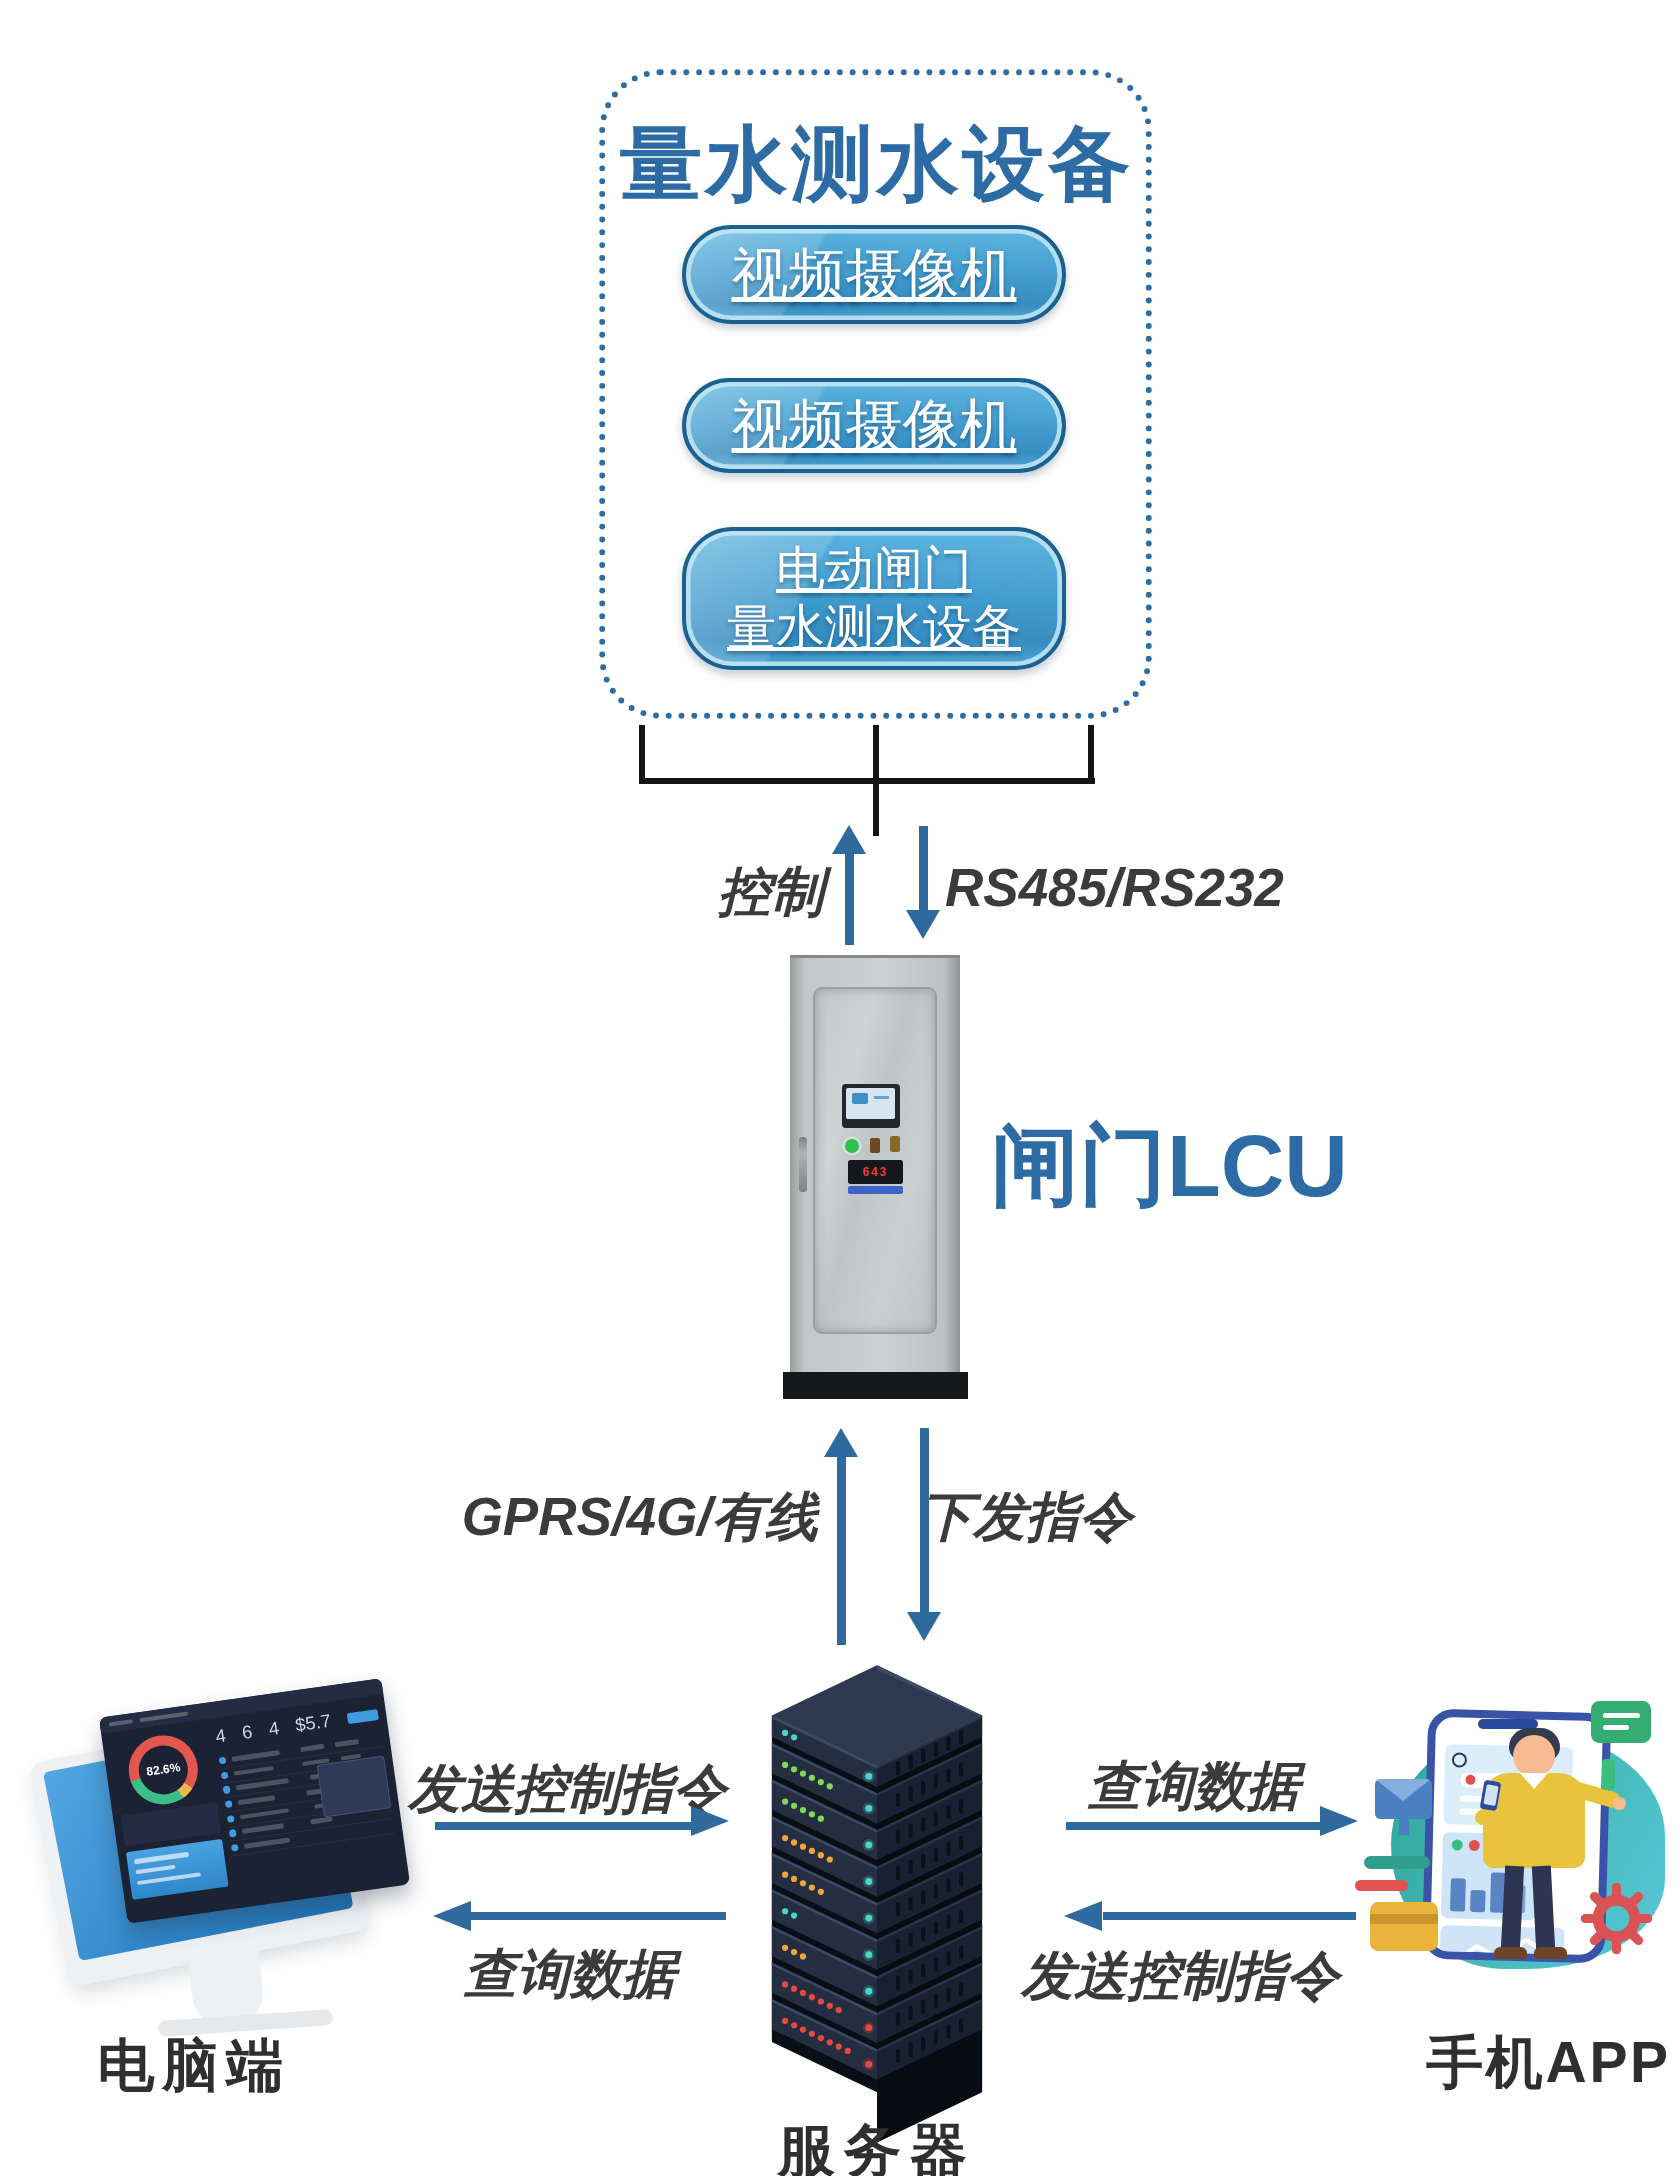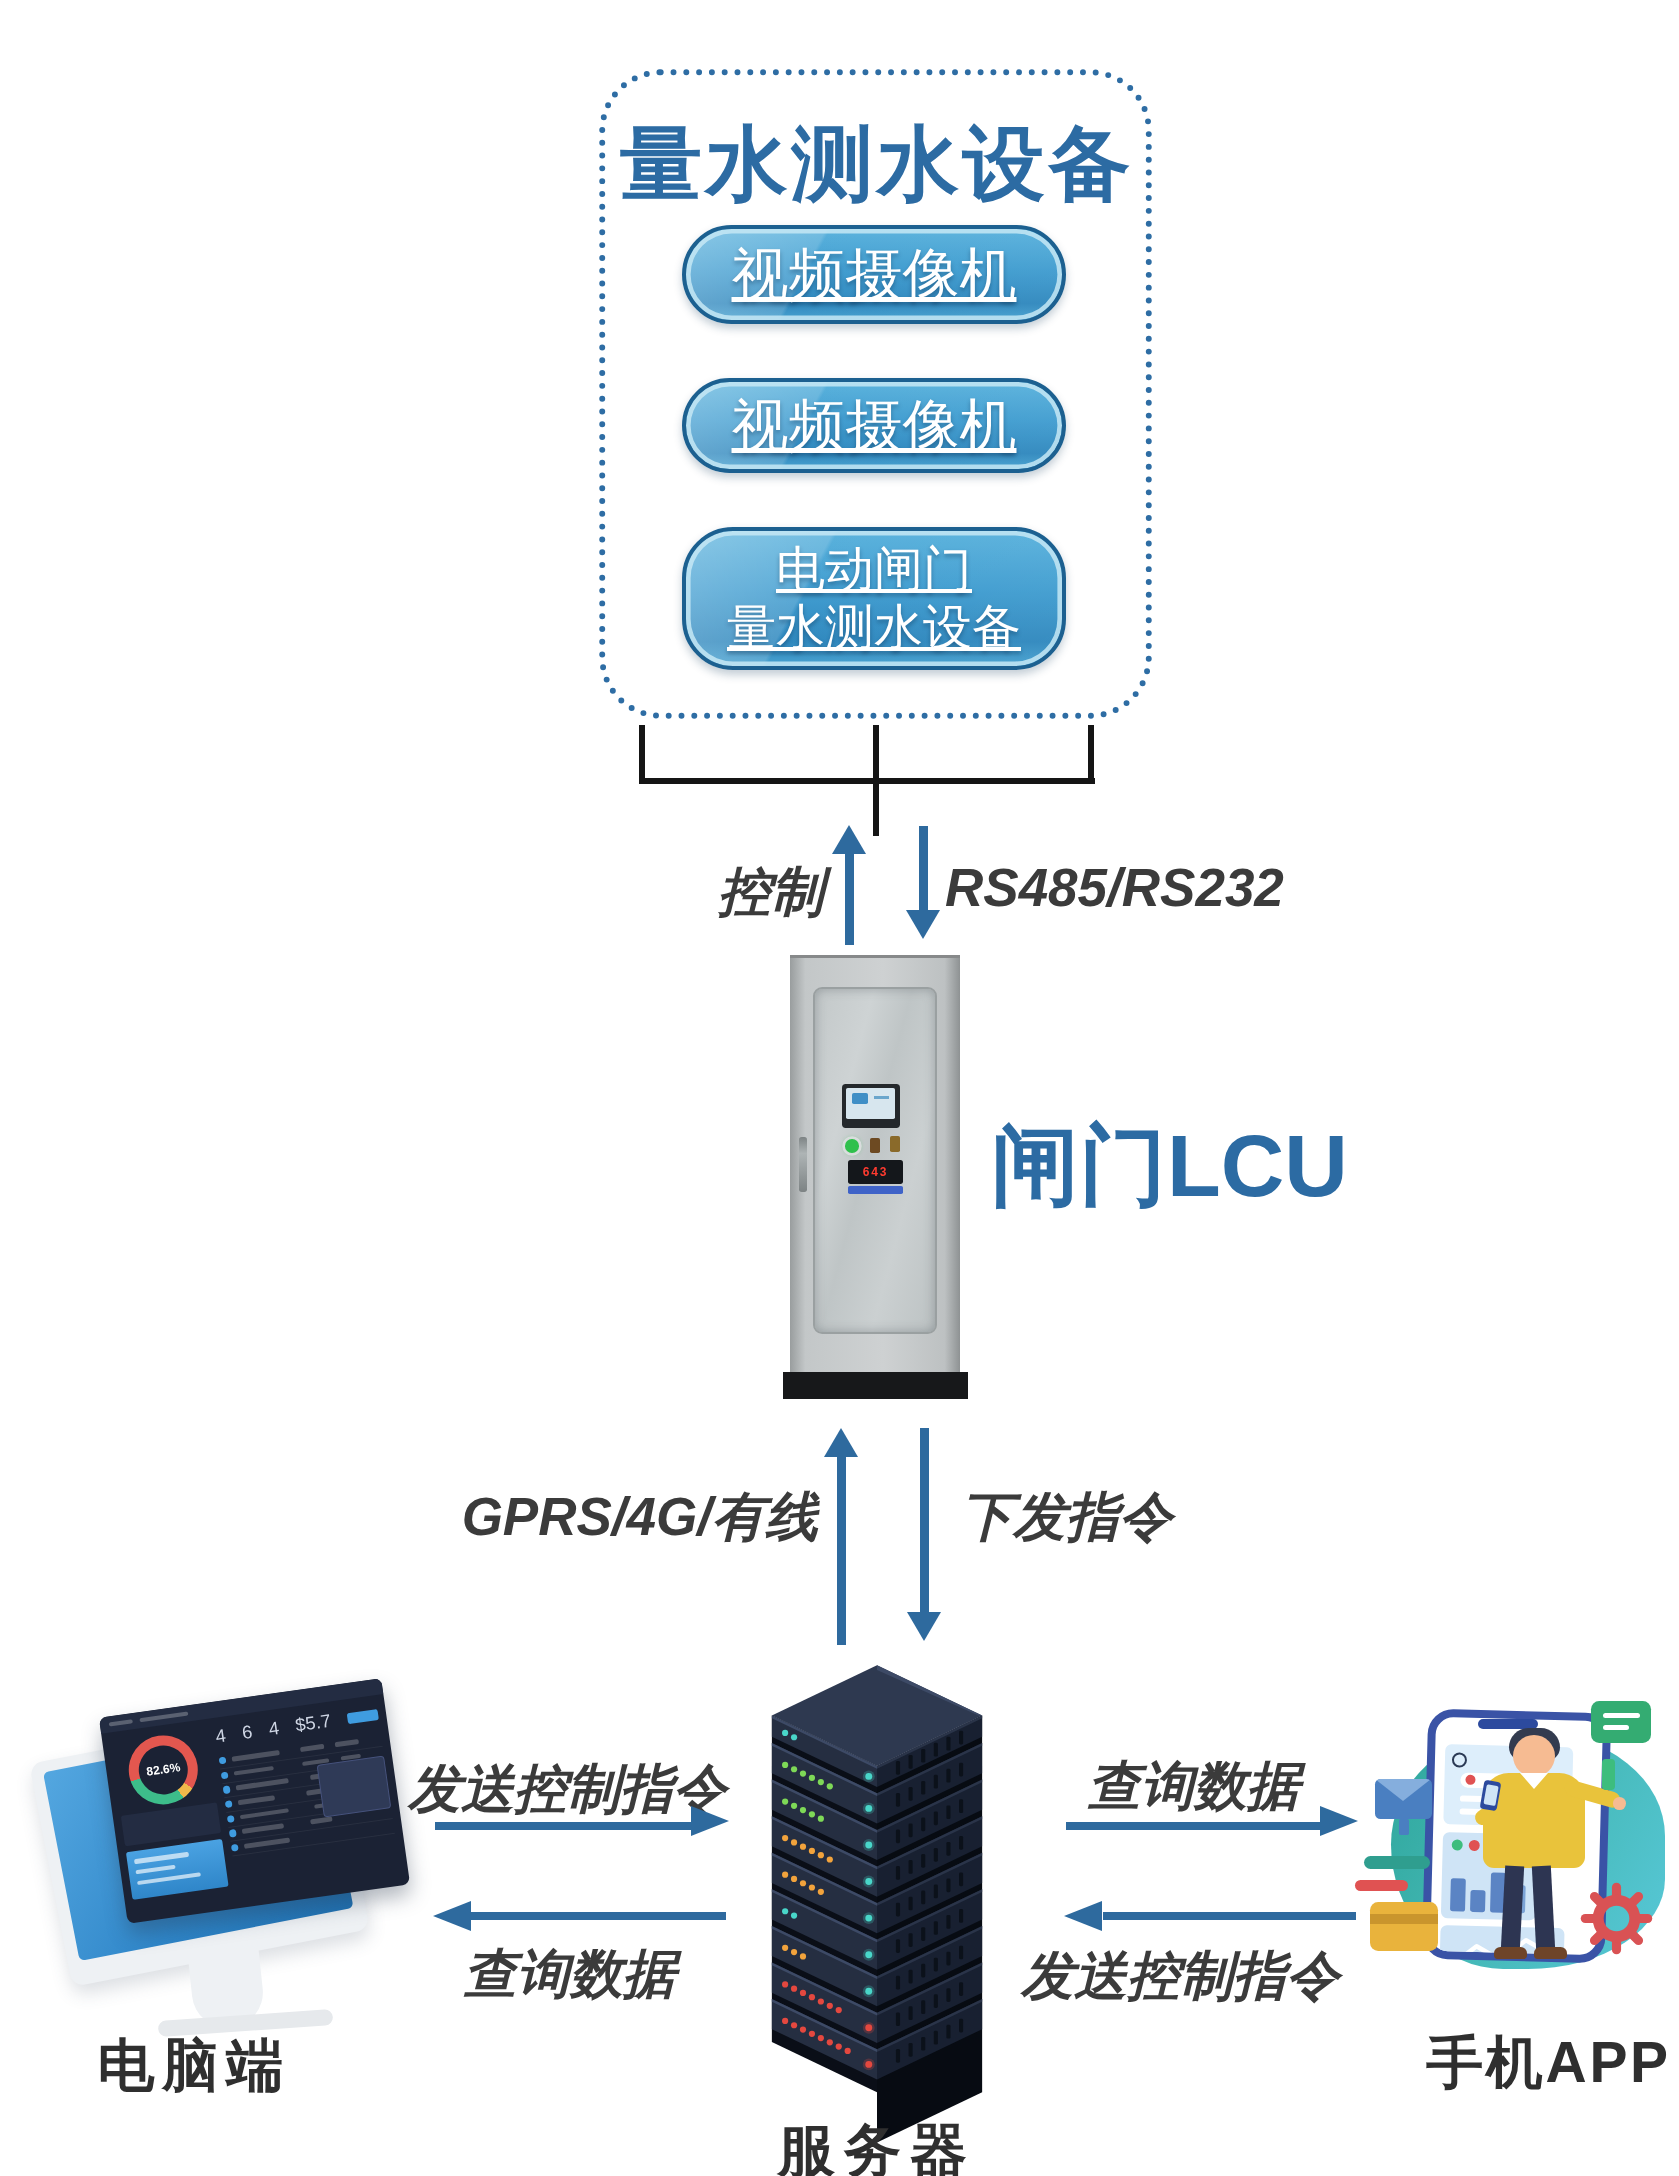--- a/index.html
+++ b/index.html
@@ -172,21 +172,21 @@
 <div class="abs cab-meter-strip"></div>
 <div class="abs cab-handle"></div>
 <div class="abs cab-base"></div>
 <div class="abs lcu-lbl">闸门LCU</div>
 
 <div class="abs tri-up" style="left:824px;top:1428px;"></div>
 <div class="abs vshaft" style="left:837px;top:1454px;height:191px;"></div>
 <div class="abs vshaft" style="left:920px;top:1428px;height:185px;"></div>
 <div class="abs tri-down" style="left:907px;top:1612px;"></div>
 <div class="abs lbl lbl-r" style="left:457px;top:1482px;width:361px;">GPRS/4G/有线</div>
-<div class="abs lbl" style="left:960px;top:1482px;">下发指令</div>
+<div class="abs lbl" style="left:920px;top:1482px;">下发指令</div>
 
 <svg id="server-svg" class="abs" style="left:758px;top:1658px;" width="238" height="512" viewBox="0 0 260 560">
     <polygon points="15,63 130,118 130,475 15,420" fill="#0a0e17"></polygon>
     <polygon points="130,118 245,63 245,475 130,530" fill="#070b12"></polygon>
     <polygon points="15,63 130,118 130,141 15,86" fill="#252e41"></polygon>
     <polygon points="130,118 245,63 245,86 130,141" fill="#182031"></polygon>
     <polygon points="15,63 130,118 130,121 15,66" fill="#3d4a66"></polygon>
     <polygon points="130,118 245,63 245,66 130,121" fill="#2a3449"></polygon>
     <circle cx="29.5" cy="82" r="3.4" fill="#49d6c9"></circle>
     <circle cx="39.275" cy="86.675" r="3.4" fill="#49d6c9"></circle>

